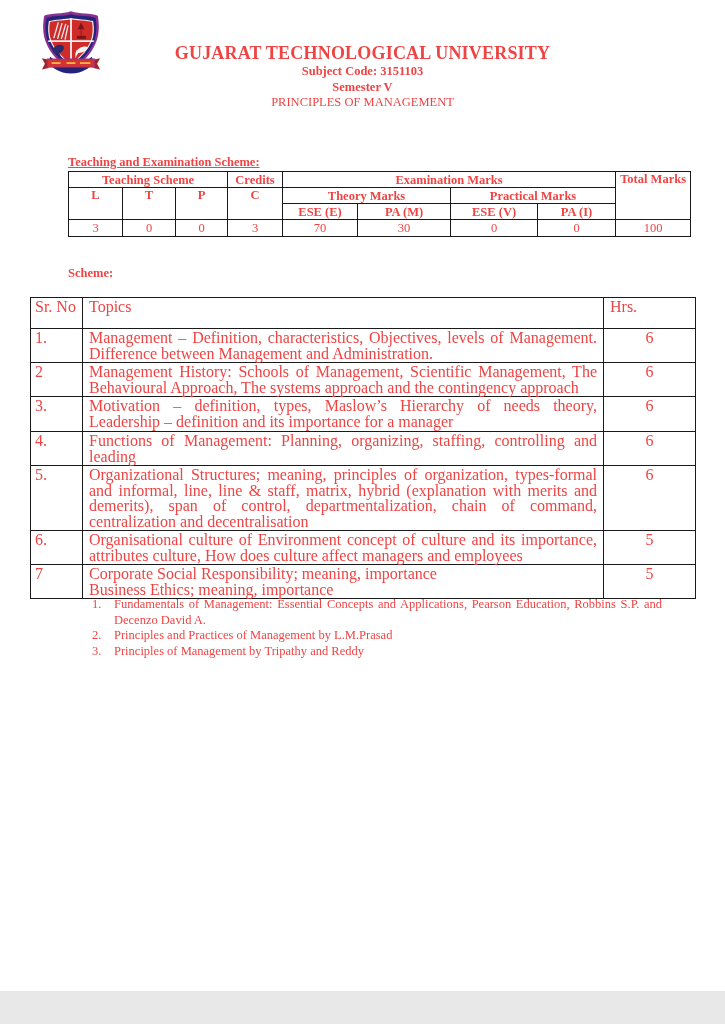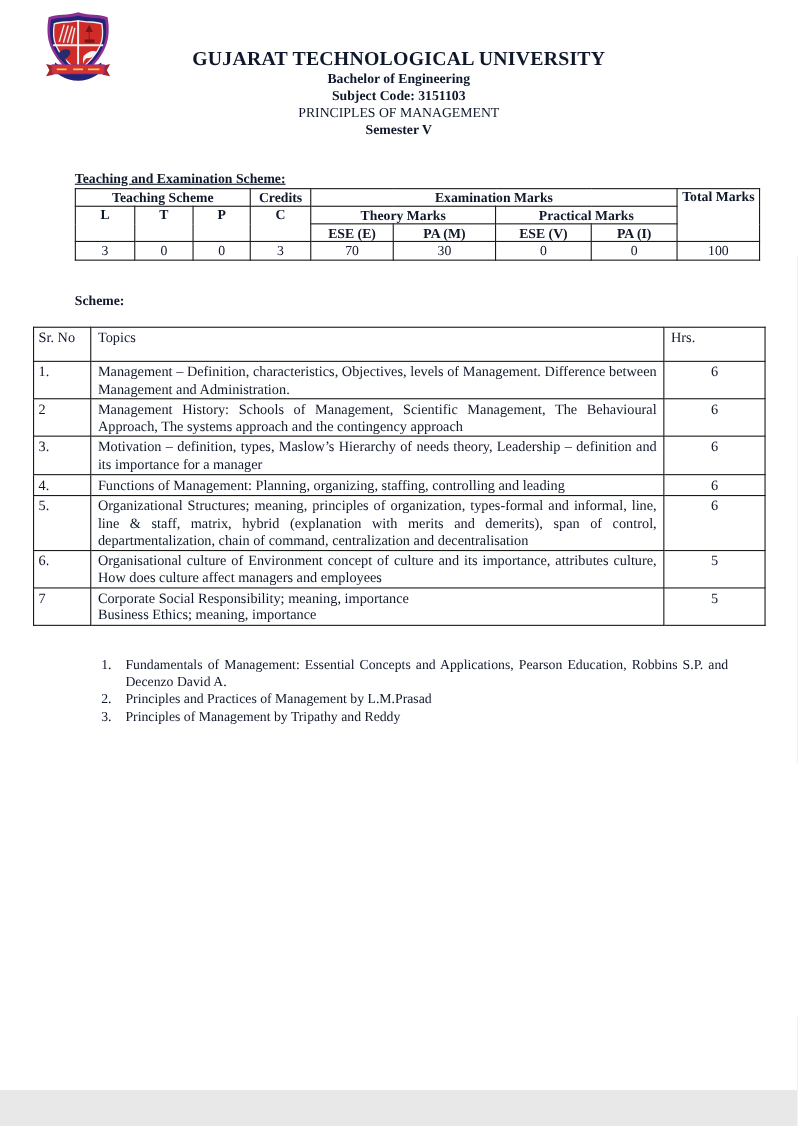--- a/index.html
+++ b/index.html
@@ -1,18 +1,18 @@
 <!DOCTYPE html>
 <html><head>
 <meta charset="utf-8">
 <style>
   html, body { margin:0; padding:0; background:#e8e8e8; }
   .page {
     position:relative; width:725px; height:991px; margin:0 auto;
-    background:#ffffff; color:#0f172a;
+    background:#ffffff; color:#ef4444;
     font-family:"Liberation Serif","DejaVu Serif",serif;
     overflow:hidden;
   }
 
   
   .logo { position:absolute; left:33px; top:9px; width:76px; height:82px; }
 
   
   .doc-header { position:absolute; left:0; top:42px; width:725px; text-align:center; }
   .uni-title { font-size:18px; font-weight:bold; line-height:22px; letter-spacing:.2px; }
@@ -36,21 +36,21 @@
   .scheme-table tr.hr2 { height:16px; }
   .scheme-table tr.hr3 { height:16px; }
   .scheme-table tr.dr  { height:17px; }
   .scheme-table .cell-top { vertical-align:top; }
   .scheme-table .total-cell { text-align:right; vertical-align:top; padding:0 4px; }
   .scheme-table td.val { font-weight:normal; }
 
   
   .content-table {
     position:absolute; left:30px; top:297px; width:665px;
-    border-collapse:collapse; table-layout:fixed; font-size:13px;
+    border-collapse:collapse; table-layout:fixed; font-size:16px;
   }
   .content-table th, .content-table td {
     border:1.5px solid #1a1a1a; vertical-align:top;
     padding:1px 6px; line-height:15.5px; font-weight:normal; text-align:left;
   }
   .content-table thead tr { height:31px; }
   .content-table .sr-cell { padding:1px 4px; }
   .content-table .topic-cell { text-align:justify; white-space:pre-line; }
   .content-table .hrs-cell { text-align:center; }
   .content-table tr.cr1 { height:34px; }
@@ -114,24 +114,23 @@
       <g fill="#f7d34a">
         <rect x="24" y="71.5" width="12" height="2"></rect>
         <rect x="44" y="71.5" width="12" height="2"></rect>
         <rect x="62" y="71.5" width="14" height="2"></rect>
       </g>
     </g>
   </svg>
 
   <header class="doc-header">
     <div class="uni-title">GUJARAT TECHNOLOGICAL UNIVERSITY</div>
-    <div class="hline bold">Bachelor of Engineering</div>
     <div class="hline bold">Subject Code: 3151103</div>
+    <div class="hline bold">Semester V</div>
     <div class="hline">PRINCIPLES OF MANAGEMENT</div>
-    <div class="hline bold">Semester V</div>
   </header>
 
   <div class="section-heading underlined" style="left:68px; top:155px;">Teaching and Examination Scheme:</div>
 
   <table class="scheme-table">
     <colgroup>
       <col style="width:54px">
         <col style="width:53px">
         <col style="width:52px">
         <col style="width:55px">

